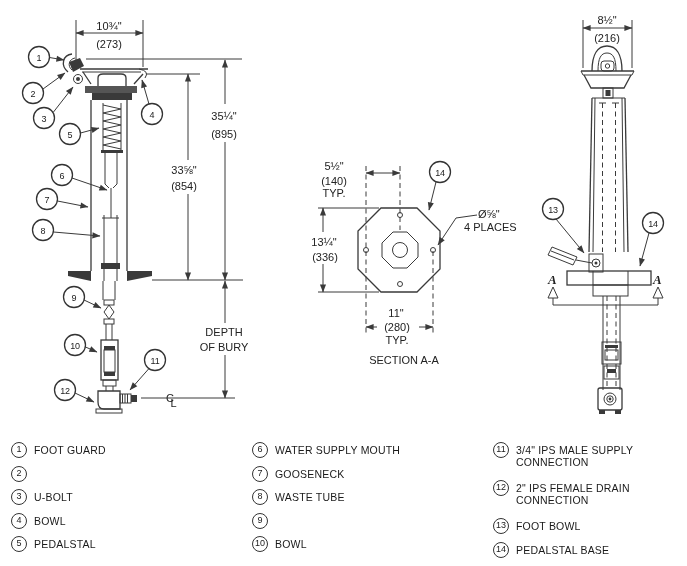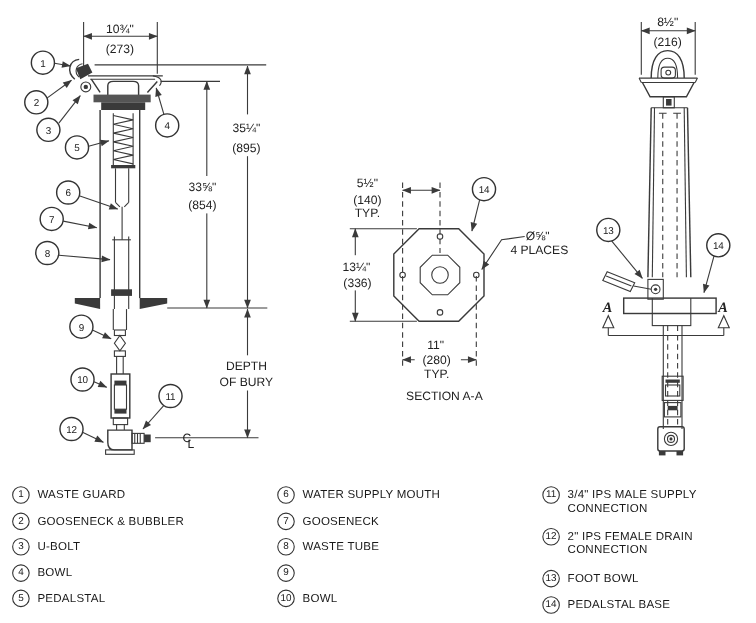--- a/index.html
+++ b/index.html
@@ -331,25 +331,24 @@
           <circle class="co" cx="653" cy="223" r="10.5"></circle>
           <text class="cn" x="653" y="226.5">14</text>
         </g>
   </g>
 </svg>
 
 <div class="plist">
   <div class="pcol pcol1">
     <div class="part">
           <span class="pnum">1</span>
-          <span class="plabel">WASTE GUARD</span>
+          <span class="plabel">FOOT GUARD</span>
         </div>
     <div class="part">
           <span class="pnum">2</span>
-          <span class="plabel">GOOSENECK &amp; BUBBLER</span>
         </div>
     <div class="part">
           <span class="pnum">3</span>
           <span class="plabel">U-BOLT</span>
         </div>
     <div class="part">
           <span class="pnum">4</span>
           <span class="plabel">BOWL</span>
         </div>
     <div class="part">

